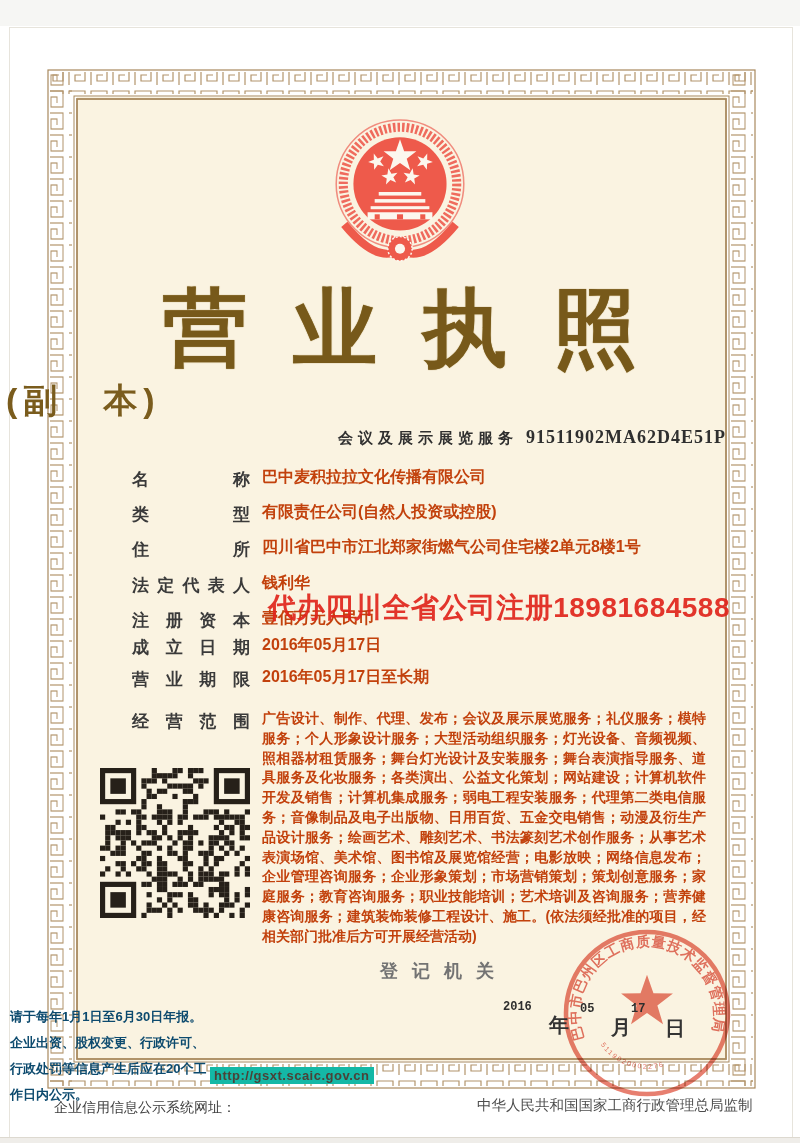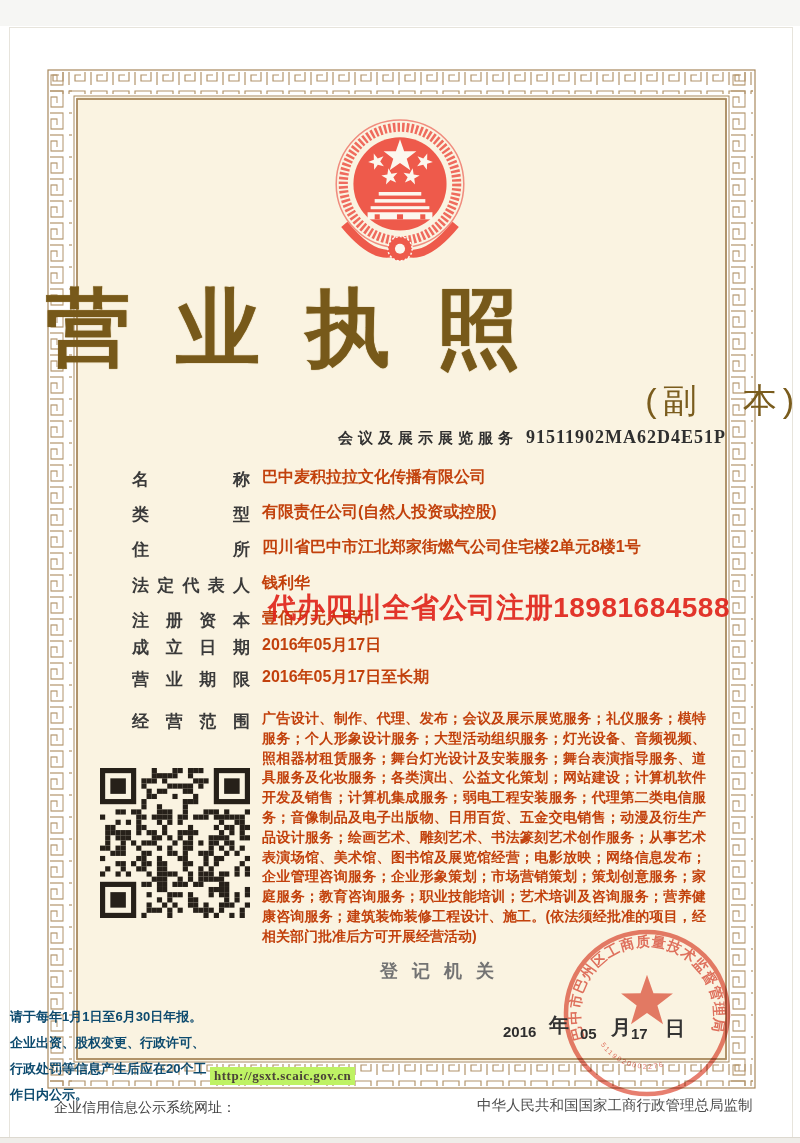--- a/index.html
+++ b/index.html
@@ -8,24 +8,24 @@
   .abs{position:absolute;}
   
   #paper-edge{left:9px;top:27px;width:782px;height:1109px;border:1px solid #e7e4dc;z-index:0;}
   #top-band{left:0;top:0;width:800px;height:26px;background:#f6f6f4;z-index:0;}
   #bottom-scan{left:0;top:1137px;width:800px;height:6px;background:#efede9;border-top:1px solid #ddd9d0;z-index:0;}
   
   #frame-svg{left:0;top:0;z-index:1;}
   
   #emblem{left:333px;top:111px;width:134px;height:160px;z-index:2;opacity:.93;}
   
-  #title{left:0;top:272px;width:800px;text-align:left;font-size:84px;font-weight:900;
+  #title{left:0;top:272px;width:800px;text-align:center;font-size:84px;font-weight:900;
          color:#77591a;letter-spacing:46px;text-indent:46px;z-index:2;
          text-shadow:0 0 1px #8a6a22;}
-  #subtitle{left:0;top:378px;width:800px;text-align:right;font-size:34px;font-weight:400;
+  #subtitle{left:0;top:378px;width:800px;text-align:left;font-size:34px;font-weight:700;
             color:#7a5c1d;letter-spacing:6px;text-indent:6px;z-index:2;}
   #credit-line{left:338px;top:427px;z-index:2;white-space:nowrap;}
   #credit-line .lab{font-size:15px;font-weight:700;color:#2f2f2f;letter-spacing:5px;}
   #credit-line .code{font-family:"Liberation Serif",serif;font-size:18px;font-weight:700;
                      color:#2f2f2f;letter-spacing:1px;margin-left:8px;}
   
   #fields{left:132px;top:468px;width:575px;z-index:3;}
   .frow{position:absolute;left:0;width:575px;}
   .jlabel{display:flex;justify-content:space-between;width:118px;font-size:17px;
           font-weight:700;color:#3a3a3a;}
@@ -35,34 +35,34 @@
              text-justify:inter-ideograph;}
   
   #watermark{left:210px;top:589px;width:520px;font-size:28px;font-weight:700;color:#e0251c;
              z-index:6;white-space:nowrap;letter-spacing:0.5px;opacity:.92;text-align:right;}
   
   #qr{left:100px;top:768px;width:150px;height:150px;z-index:3;}
   
   #reg-label{left:380px;top:951px;font-size:18px;font-weight:700;color:#737373;
              letter-spacing:14px;z-index:3;margin-top:8px;}
   .dpart{z-index:6;font-weight:700;color:#2e2e2e;}
-  .dnum{font-family:Liberation Sans, sans-serif;font-size:15px;margin-top:23px;}
+  .dnum{font-family:Liberation Mono, monospace;font-size:12px;}
   .dchar{font-size:20px;font-weight:600;color:#333;}
   #d-year{left:503px;top:1000px;}   #c-year{left:549px;top:1012px;}
   #d-month{left:580px;top:1002px;}  #c-month{left:611px;top:1014px;}
   #d-day{left:631px;top:1002px;}    #c-day{left:665px;top:1015px;}
   
   #seal{left:556px;top:922px;width:182px;height:182px;z-index:5;mix-blend-mode:multiply;}
   
   #notice{left:10px;top:1004px;width:240px;font-size:13px;line-height:26px;font-weight:600;
           color:#0c4a6e;z-index:7;white-space:pre-line;}
   
-  #site-url{left:210px;top:1067px;z-index:7;background:#bef264;padding:1px 4px;
+  #site-url{left:210px;top:1067px;z-index:7;background:#14b8a6;padding:1px 4px;
             font-size:13px;font-weight:700;color:#4a4238;letter-spacing:.5px;
-            font-family:Liberation Serif, serif;}
+            font-family:Liberation Sans, sans-serif;}
   
   #footer-left{left:54px;top:1099px;font-size:14px;color:#404040;z-index:2;
                font-family:"Liberation Serif",serif;}
   #footer-right{left:477px;top:1096px;width:280px;font-size:14.5px;color:#4d4d4d;z-index:2;
                 font-family:"Liberation Serif",serif;}
 </style>
 </head>
 <body>
 
 <div id="page">

